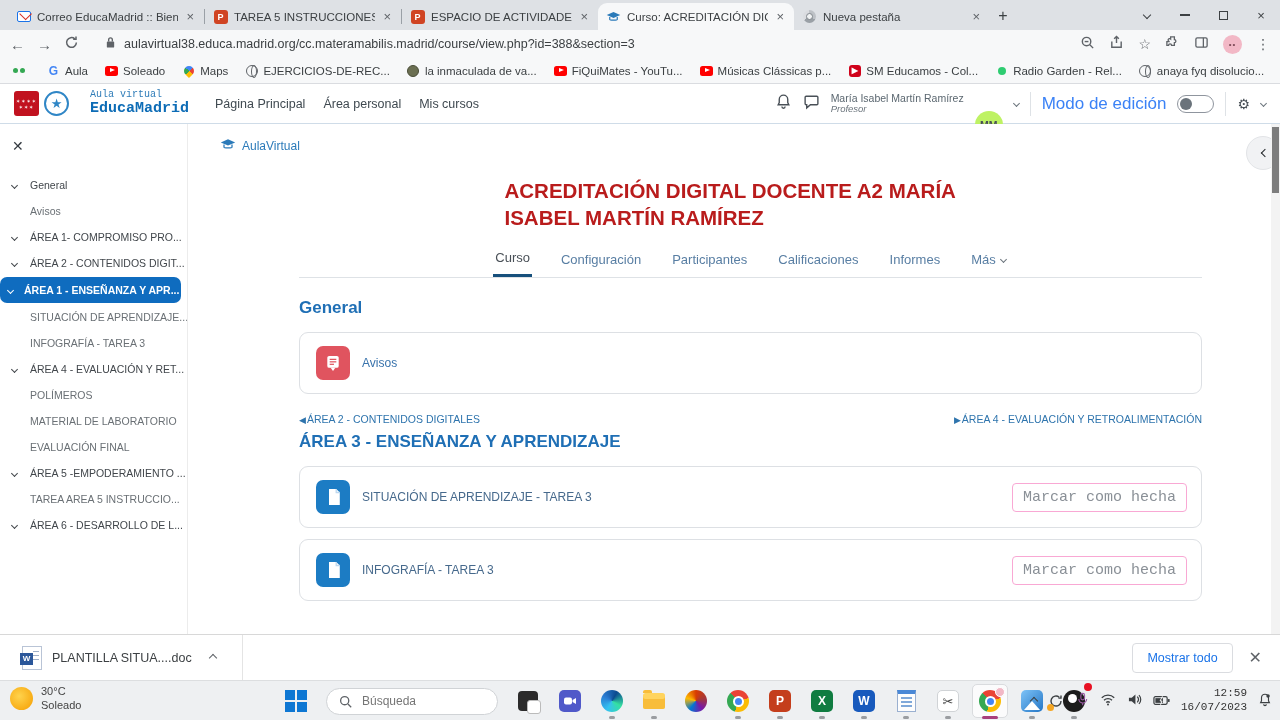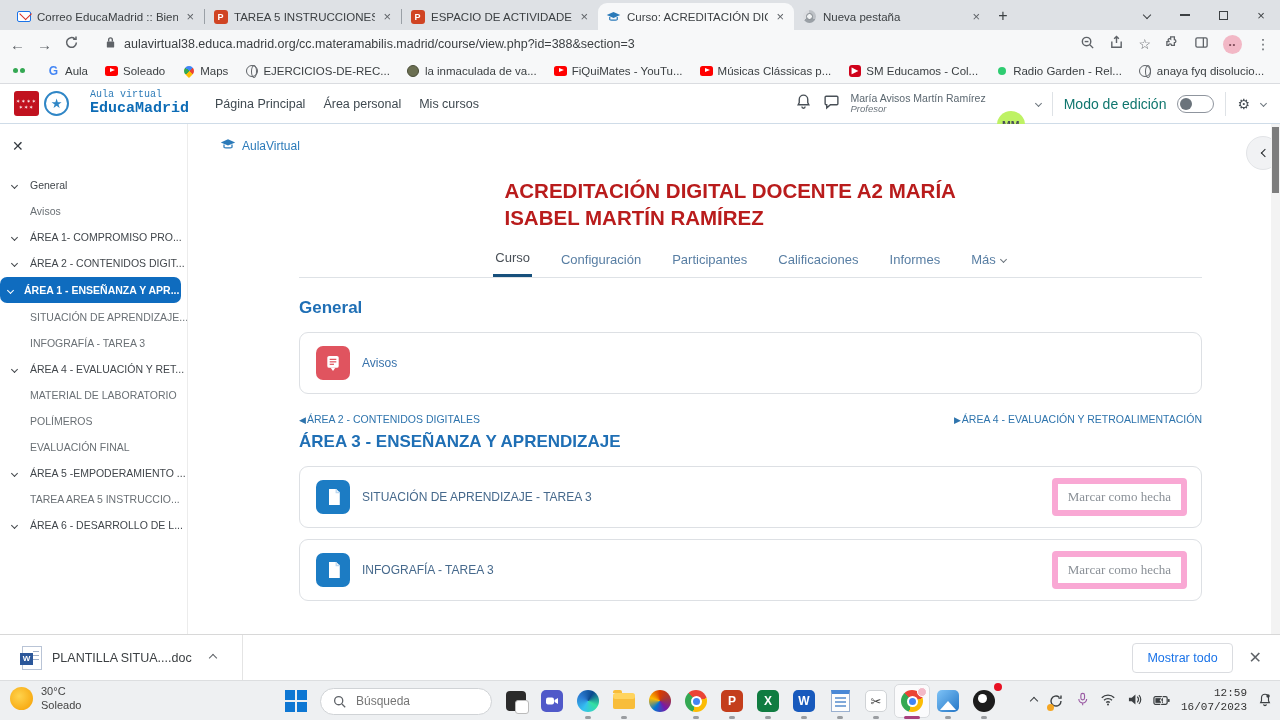--- a/index.html
+++ b/index.html
@@ -66,21 +66,21 @@
   .logo-text{margin-left:21px;line-height:1.05;font-family:Liberation Mono, monospace;}
   .logo-small{font-size:10px;color:#2e7cb8;}
   .logo-main{font-size:15px;font-weight:bold;color:#0d6cb6;}
   .mnav{display:flex;gap:18px;margin-left:26px;font-size:12.5px;color:#3f4950;}
   .mheader-right{margin-left:auto;display:flex;align-items:center;gap:11px;}
   .hdr-ico{width:17px;height:17px;}
   .user-block{text-align:left;line-height:1.15;font-size:10.5px;color:#5b6770;}
   .user-role{font-style:italic;font-size:9.5px;color:#6c757d;}
   .mm-avatar{width:28px;height:28px;border-radius:50%;background:#bef264;color:#495057;font-size:10.5px;font-weight:bold;display:flex;align-items:center;justify-content:center;margin-top:42px;}
   .v-div{width:1px;height:24px;background:#dee2e6;}
-  .editmode{font-size:14px;color:#0f766e;text-align:right;}
+  .editmode{font-size:17px;color:#3b82f6;text-align:right;}
   .toggle{width:37px;height:18px;border:1px solid #8f959e;border-radius:10px;background:#fff;position:relative;}
   .toggle::after{content:"";position:absolute;left:2px;top:2px;width:12px;height:12px;border-radius:50%;background:#6a737b;}
   .gear-glyph{font-size:14px;color:#495057;}
   .small-chev{width:5px;height:5px;border-width:1.4px;color:#6c757d;}
 
   
   .content{position:absolute;left:0;top:124px;width:1280px;height:510px;background:#fff;overflow:hidden;}
   .drawer{position:absolute;left:0;top:0;width:188px;height:510px;background:#fff;border-right:1px solid #ececec;padding-top:10px;}
   .drawer-close{margin:4px 0 18px 12px;font-size:14px;color:#343a40;width:16px;}
   .cidx-item{position:relative;padding:7px 6px 7px 30px;font-size:10.5px;color:#6a7075;white-space:nowrap;overflow:hidden;}
@@ -95,21 +95,21 @@
   .course-title{width:492px;margin:24px auto 0;font-size:20.5px;font-weight:bold;color:#b91c1c;line-height:1.32;}
   .ctabs{display:flex;justify-content:center;gap:27px;margin-top:13px;border-bottom:1px solid #dee2e6;font-size:13px;}
   .ctab{padding:6px 2px 9px;color:#587ea3;display:flex;align-items:center;gap:5px;}
   .ctab.active{color:#495057;border-bottom:3px solid #17507c;font-weight:normal;}
   .sec-heading{margin-top:20px;font-size:17px;font-weight:bold;color:#1f6fb5;}
   .act-card{margin-top:11px;border:1px solid #dde0e4;border-radius:9px;height:62px;display:flex;align-items:center;padding:0 14px 0 16px;background:#fff;}
   .act-icon{width:34px;height:34px;border-radius:7px;display:flex;align-items:center;justify-content:center;flex:0 0 auto;}
   .act-icon.blue{background:#1c7cc4;}
   .act-icon.red{background:#e0545f;}
   .act-label{margin-left:12px;font-size:12px;color:#46698c;}
-  .done-btn{margin-left:auto;border:6px solid #f9a8d4;background:#fff;color:#8a9097;font-size:13px;padding:5px 10px;border-radius:4px;font-family:Liberation Serif, serif;}
+  .done-btn{margin-left:auto;border:1px solid #f9a8d4;background:#fff;color:#8a9097;font-size:15px;padding:5px 10px;border-radius:4px;font-family:Liberation Mono, monospace;}
   .jump-row{display:flex;justify-content:space-between;margin-top:19px;font-size:10.5px;color:#2e74ad;}
   .jump-row .tri{font-size:9px;margin-right:1px;}
 
   .drawer-toggle{position:absolute;left:1246px;top:12px;width:34px;height:34px;border-radius:50%;background:#f1f2f4;border:1px solid #e2e4e7;display:flex;align-items:center;justify-content:center;color:#212529;}
   .scrollbar{position:absolute;right:0;top:0;width:9px;height:510px;background:#f3f3f3;}
   .scroll-thumb{position:absolute;right:1px;top:3px;width:7px;height:66px;background:#7d7d7d;}
 
   
   .shelf{position:absolute;left:0;top:634px;width:1280px;height:46px;background:#fff;border-top:1px solid #d8d8d8;display:flex;align-items:center;}
   .shelf-item{display:flex;align-items:center;gap:10px;margin-left:22px;padding-right:26px;border-right:1px solid #e4e4e4;height:100%;}
@@ -118,21 +118,21 @@
   .doc-ico::after{content:"";position:absolute;right:2px;top:4px;width:6px;height:1.5px;background:#9fb0c8;box-shadow:0 4px 0 #9fb0c8,0 8px 0 #9fb0c8;}
   .shelf-name{font-size:12.5px;color:#3c4043;}
   .show-all{margin-left:auto;border:1px solid #dadce0;background:#fff;color:#1a73e8;font-size:12.5px;padding:7px 14px;border-radius:4px;font-family:inherit;}
   .shelf-close{margin:0 18px 0 16px;font-size:16px;color:#5f6368;}
 
   
   .taskbar{position:absolute;left:0;top:680px;width:1280px;height:40px;background:#eef0f2;border-top:1px solid #dcdee0;}
   .weather{position:absolute;left:10px;top:4px;display:flex;align-items:center;gap:8px;}
   .sun{width:23px;height:23px;border-radius:50%;background:radial-gradient(circle at 40% 40%,#ffd34d,#f59d00);}
   .weather-text{font-size:11px;color:#444;line-height:1.25;}
-  .tb-center{position:absolute;left:278px;top:0;height:40px;display:flex;align-items:center;}
+  .tb-center{position:absolute;left:278px;top:0;height:40px;display:flex;align-items:center;gap:6px;}
   .start{width:22px;height:22px;display:grid;grid-template-columns:10px 10px;grid-template-rows:10px 10px;gap:1.5px;}
   .start i{background:#0e77d3;}
   .search-pill{width:172px;height:27px;background:#fff;border:1px solid #d0d3d6;border-radius:14px;display:flex;align-items:center;gap:8px;padding:0 12px;margin:0 6px;}
   .search-pill input{border:none;outline:none;background:transparent;font-size:12px;color:#5f6368;width:110px;font-family:inherit;}
   .task-ico{position:relative;width:36px;height:40px;display:flex;align-items:center;justify-content:center;}
   .task-ico .ind{position:absolute;bottom:2px;left:50%;transform:translateX(-50%);width:6px;height:3px;border-radius:2px;background:#9a9da1;}
   .task-ico.running-active{background:#fbfbfc;border:1px solid #d9dbde;border-radius:5px;height:34px;margin-top:0px;}
   .task-ico.running-active .ind{width:16px;background:#a83f7c;bottom:-2px;}
   .taskview{width:20px;height:20px;background:#2b2b2b;border-radius:4px;position:relative;}
   .taskview::after{content:"";position:absolute;right:-3px;bottom:-3px;width:12px;height:12px;background:#fff;border:1.5px solid #bbb;border-radius:3px;}
@@ -365,21 +365,21 @@
             <path d="M8 2a4 4 0 0 0-4 4v3l-1 2h10l-1-2V6a4 4 0 0 0-4-4z" fill="none" stroke="#495057" stroke-width="1.3"></path>
             <path d="M6.5 12.8a1.5 1.5 0 0 0 3 0" stroke="#495057" fill="none" stroke-width="1.3"></path>
           </svg>
       </span>
       <span>
         <svg class="hdr-ico" viewBox="0 0 16 16">
             <path d="M3 3h10a1 1 0 0 1 1 1v6a1 1 0 0 1-1 1H7l-3.5 3v-3H3a1 1 0 0 1-1-1V4a1 1 0 0 1 1-1z" fill="none" stroke="#495057" stroke-width="1.3"></path>
           </svg>
       </span>
       <div class="user-block">
-        <div>María Avisos Martín Ramírez</div>
+        <div>María Isabel Martín Ramírez</div>
         <div class="user-role">Profesor</div>
       </div>
       <span class="mm-avatar">MM</span>
       <span class="chev down small-chev"></span>
       <span class="v-div"></span>
       <span class="editmode">Modo de edición</span>
       <span class="toggle"></span>
       <span class="v-div"></span>
       <span class="gear-glyph">⚙</span>
       <span class="chev down small-chev"></span>
@@ -391,22 +391,22 @@
     <aside class="drawer">
       <div class="drawer-close">✕</div>
       <div class="cidx-item section"><span class="chev down schev"></span><span>General</span></div>
       <div class="cidx-item"><span>Avisos</span></div>
       <div class="cidx-item section"><span class="chev down schev"></span><span>ÁREA 1- COMPROMISO PRO...</span></div>
       <div class="cidx-item section"><span class="chev down schev"></span><span>ÁREA 2 - CONTENIDOS DIGIT...</span></div>
       <div class="cidx-item section selected"><span class="chev down schev"></span><span>ÁREA 1 - ENSEÑANZA Y APR...</span></div>
       <div class="cidx-item"><span>SITUACIÓN DE APRENDIZAJE...</span></div>
       <div class="cidx-item"><span>INFOGRAFÍA - TAREA 3</span></div>
       <div class="cidx-item section"><span class="chev down schev"></span><span>ÁREA 4 - EVALUACIÓN Y RET...</span></div>
+      <div class="cidx-item"><span>POLÍMEROS</span></div>
       <div class="cidx-item"><span>MATERIAL DE LABORATORIO</span></div>
-      <div class="cidx-item"><span>POLÍMEROS</span></div>
       <div class="cidx-item"><span>EVALUACIÓN FINAL</span></div>
       <div class="cidx-item section"><span class="chev down schev"></span><span>ÁREA 5 -EMPODERAMIENTO ...</span></div>
       <div class="cidx-item"><span>TAREA AREA 5 INSTRUCCIO...</span></div>
       <div class="cidx-item section"><span class="chev down schev"></span><span>ÁREA 6 - DESARROLLO DE L...</span></div>
     </aside>
 
     <main class="main">
       <div class="breadcrumb">
         <span>
           <svg width="16" height="12" viewBox="0 0 20 14">

